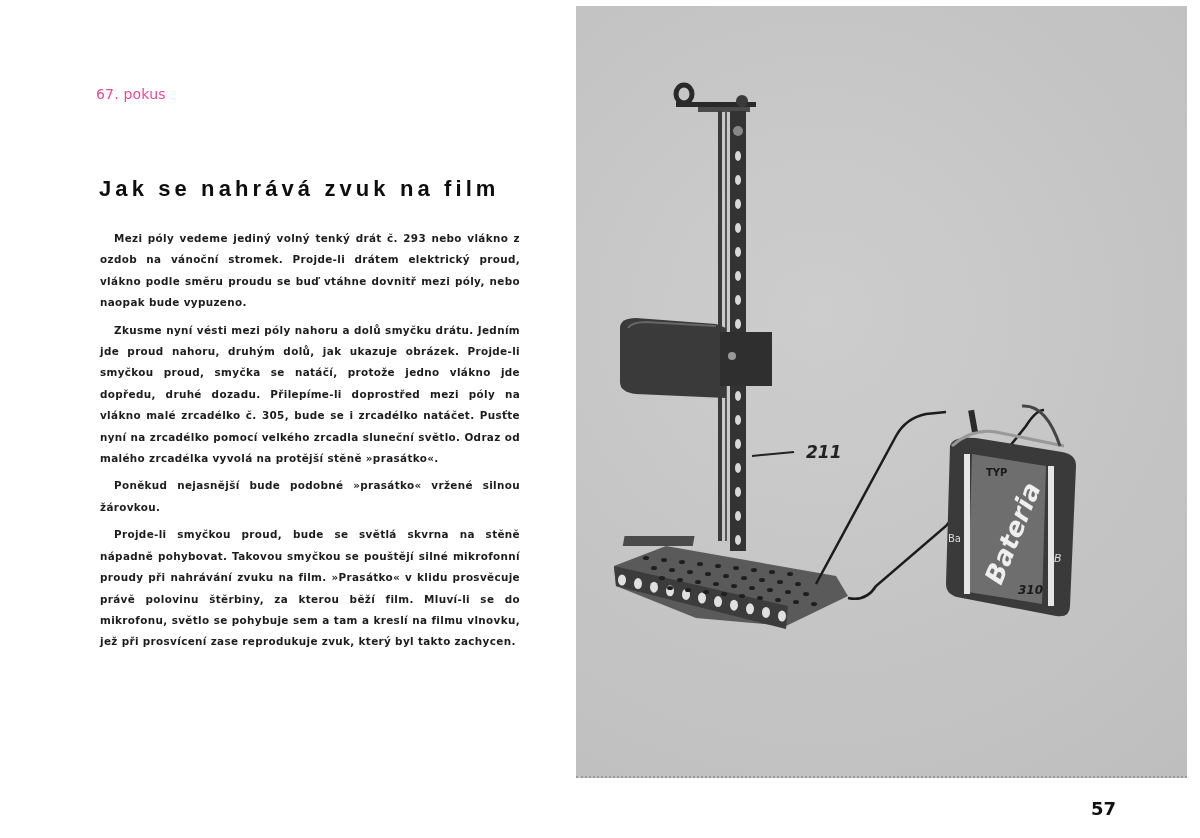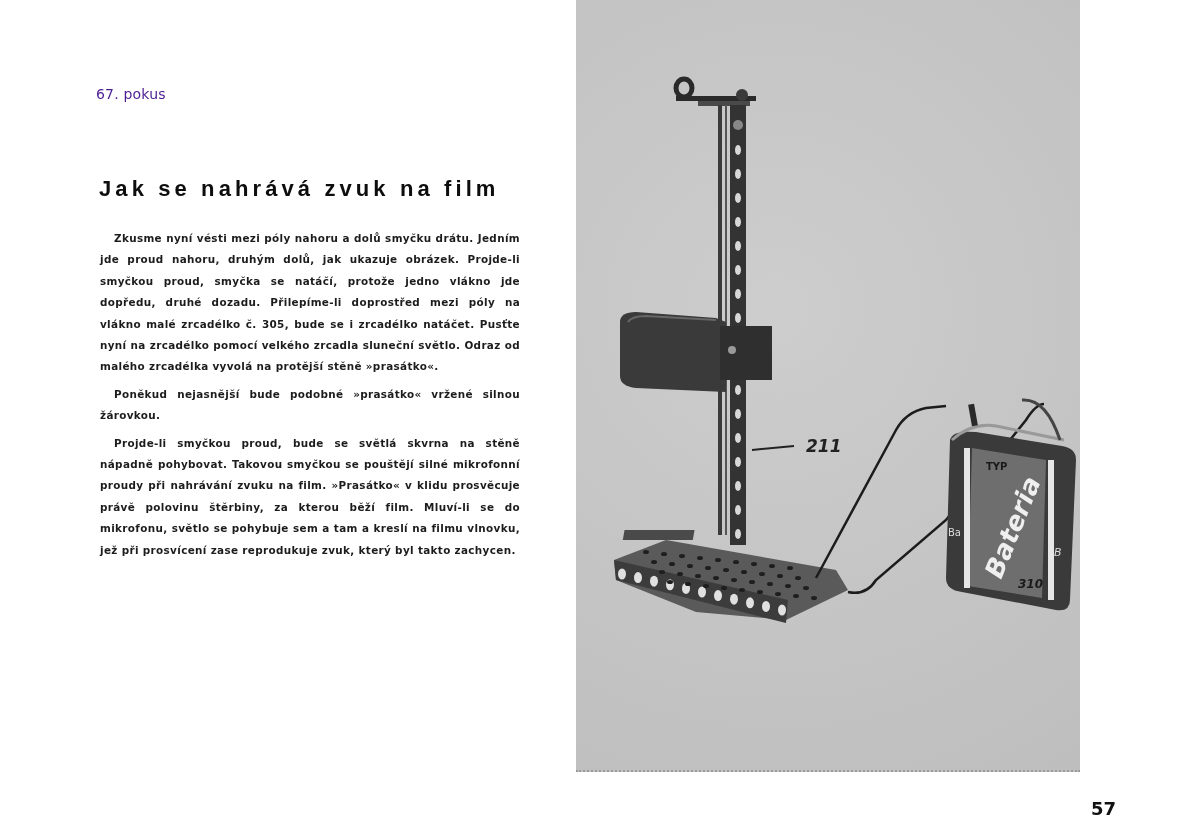--- a/index.html
+++ b/index.html
@@ -3,53 +3,54 @@
   <meta charset="utf-8">
   <style>
     html, body { margin: 0; padding: 0; }
     body {
       width: 1200px; height: 838px; position: relative; overflow: hidden;
       background: #ffffff; color: #1a1a1a;
       font-family: "DejaVu Sans", "Liberation Sans", sans-serif;
     }
     .section-num {
       position: absolute; left: 96px; top: 86px;
-      font-size: 14px; letter-spacing: 0.2px; color: #4c1d95;
+      font-size: 14px; letter-spacing: 0.2px; color: #ec4899;
     }
     .title {
       position: absolute; left: 99px; top: 176px;
       font-size: 22px; font-weight: bold; letter-spacing: 4.1px; color: #0d0d0d;
       font-family: Liberation Sans, sans-serif; white-space: nowrap;
     }
     .body-text {
       position: absolute; left: 100px; top: 228px; width: 420px;
       font-size: 10.4px; line-height: 21.4px; color: #1c1c1c;
       letter-spacing: 0.35px; font-weight: bold;
       font-family: "DejaVu Sans", sans-serif;
     }
     .body-text p { margin: 0 0 6px 0; text-align: justify; text-align-last: left; text-indent: 14px; }
     .photo {
-      position: absolute; left: 576px; top: 0; width: 504px; height: 770px;
+      position: absolute; left: 576px; top: 6px; width: 611px; height: 770px;
       background: #c7c7c7;
       background-image: radial-gradient(circle at 40% 40%, #cdcdcd 0%, #c4c4c4 60%, #bebebe 100%);
       border-bottom: 2px dotted #9a9a9a;
     }
     .photo svg { position: absolute; left: 0; top: 0; }
     .page-number {
       position: absolute; left: 1091px; top: 798px;
       font-size: 18px; font-weight: bold; color: #111;
     }
   </style>
 </head>
 <body>
 
 <div class="section-num">67. pokus</div>
 <h1 class="title" style="margin:0;">Jak se nahrává zvuk na film</h1>
 
 <div class="body-text">
+  <p>Mezi póly vedeme jediný volný tenký drát č. 293 nebo vlákno z ozdob na vánoční stromek. Projde-li drátem elektrický proud, vlákno podle směru proudu se buď vtáhne dovnitř mezi póly, nebo naopak bude vypuzeno.</p>
   <p>Zkusme nyní vésti mezi póly nahoru a dolů smyčku drátu. Jedním jde proud nahoru, druhým dolů, jak ukazuje obrázek. Projde-li smyčkou proud, smyčka se natáčí, protože jedno vlákno jde dopředu, druhé dozadu. Přilepíme-li doprostřed mezi póly na vlákno malé zrcadélko č. 305, bude se i zrcadélko natáčet. Pusťte nyní na zrcadélko pomocí velkého zrcadla sluneční světlo. Odraz od malého zrcadélka vyvolá na protější stěně »prasátko«.</p>
   <p>Poněkud nejasnější bude podobné »prasátko« vržené silnou žárovkou.</p>
   <p>Projde-li smyčkou proud, bude se světlá skvrna na stěně nápadně pohybovat. Takovou smyčkou se pouštějí silné mikrofonní proudy při nahrávání zvuku na film. »Prasátko« v klidu prosvěcuje právě polovinu štěrbiny, za kterou běží film. Mluví-li se do mikrofonu, světlo se pohybuje sem a tam a kreslí na filmu vlnovku, jež při prosvícení zase reprodukuje zvuk, který byl takto zachycen.</p>
 </div>
 
 <div class="photo">
   <svg width="527" height="770" viewBox="0 0 527 770">
 
     <g>
       <ellipse cx="108" cy="88" rx="8" ry="9" fill="none" stroke="#2a2a2a" stroke-width="5"></ellipse>

